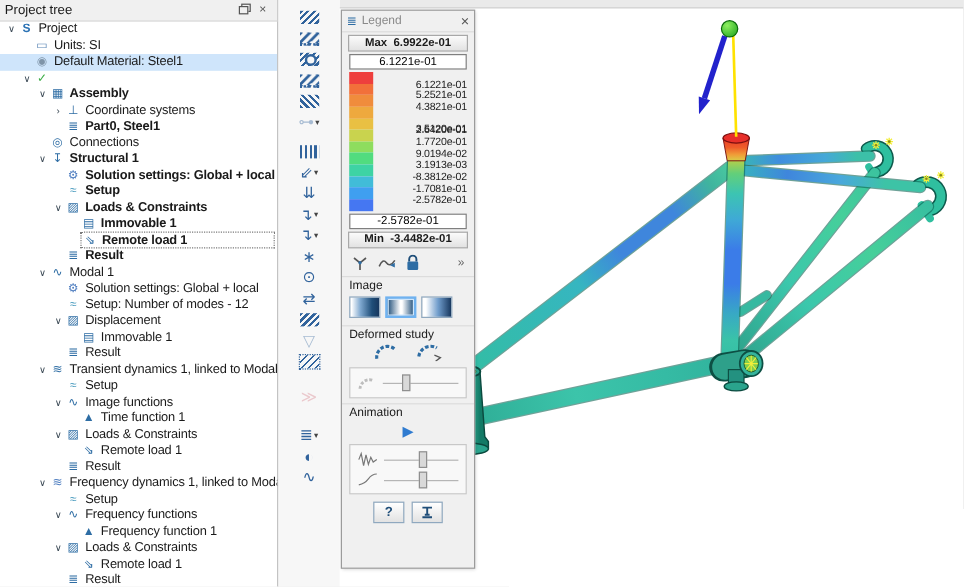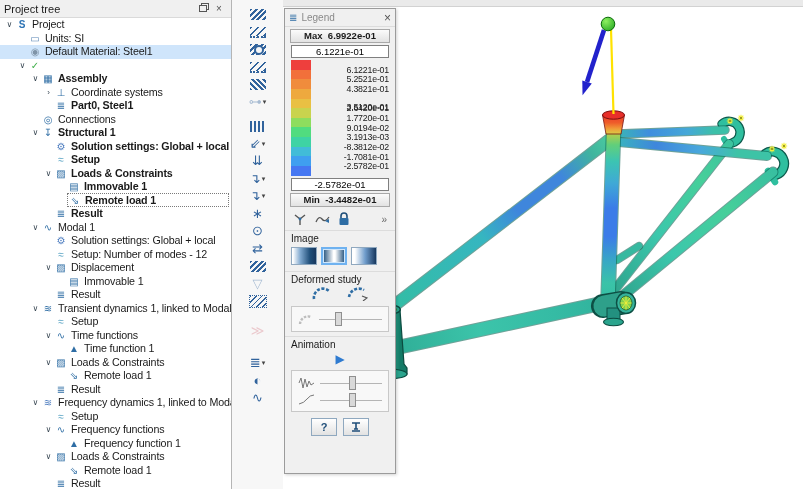--- a/index.html
+++ b/index.html
@@ -374,21 +374,21 @@
           <span class="tlabel">Transient dynamics 1, linked to Modal 1</span>
         </div>
         <div class="trow" style="padding-left: 43px;">
           <span class="chev"></span>
           <span class="ticn" style="color: rgb(79, 158, 192);">≈</span>
           <span class="tlabel">Setup</span>
         </div>
         <div class="trow" style="padding-left: 43px;">
           <span class="chev">∨</span>
           <span class="ticn" style="color: rgb(46, 109, 164);">∿</span>
-          <span class="tlabel">Time functions</span>
+          <span class="tlabel">Image functions</span>
         </div>
         <div class="trow" style="padding-left: 56px;">
           <span class="chev"></span>
           <span class="ticn" style="color: rgb(46, 109, 164);">▲</span>
           <span class="tlabel">Time function 1</span>
         </div>
         <div class="trow" style="padding-left: 43px;">
           <span class="chev">∨</span>
           <span class="ticn" style="color: rgb(46, 109, 164);">▨</span>
           <span class="tlabel">Loads &amp; Constraints</span>

